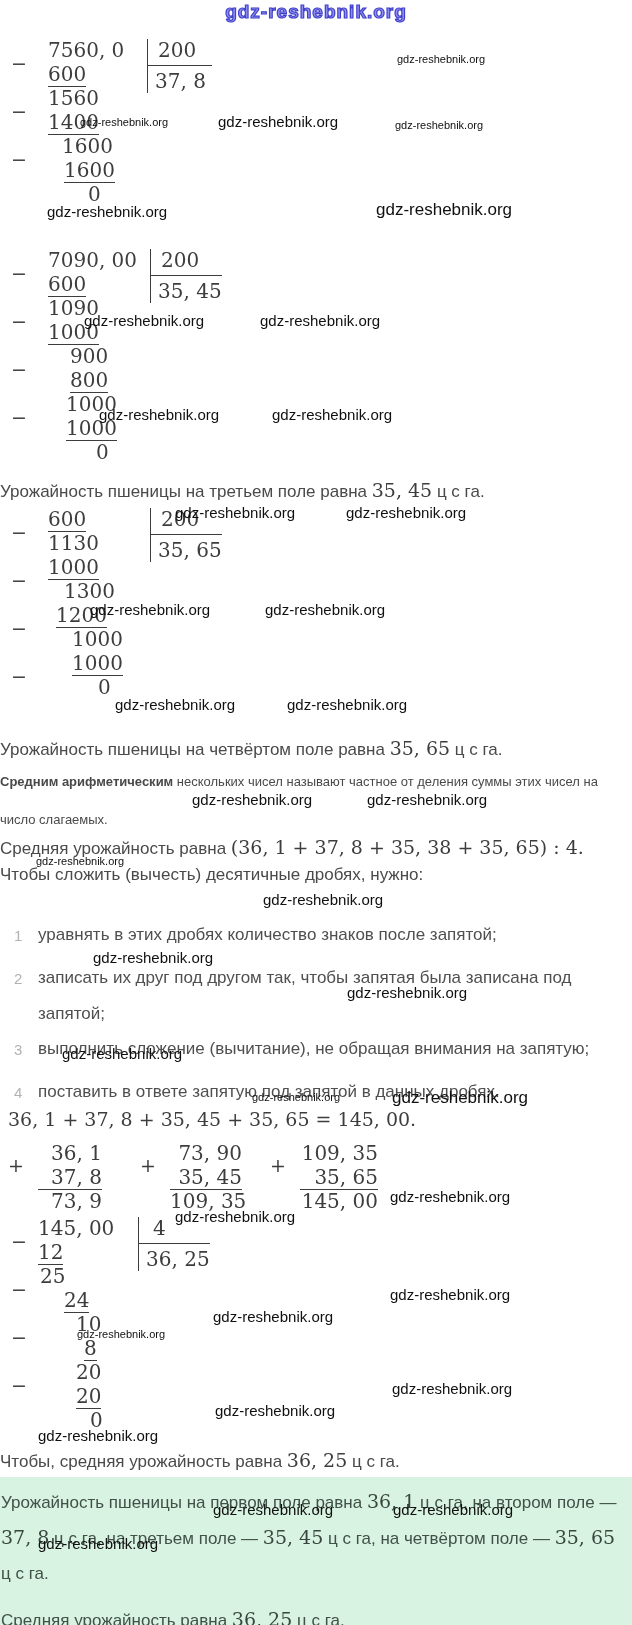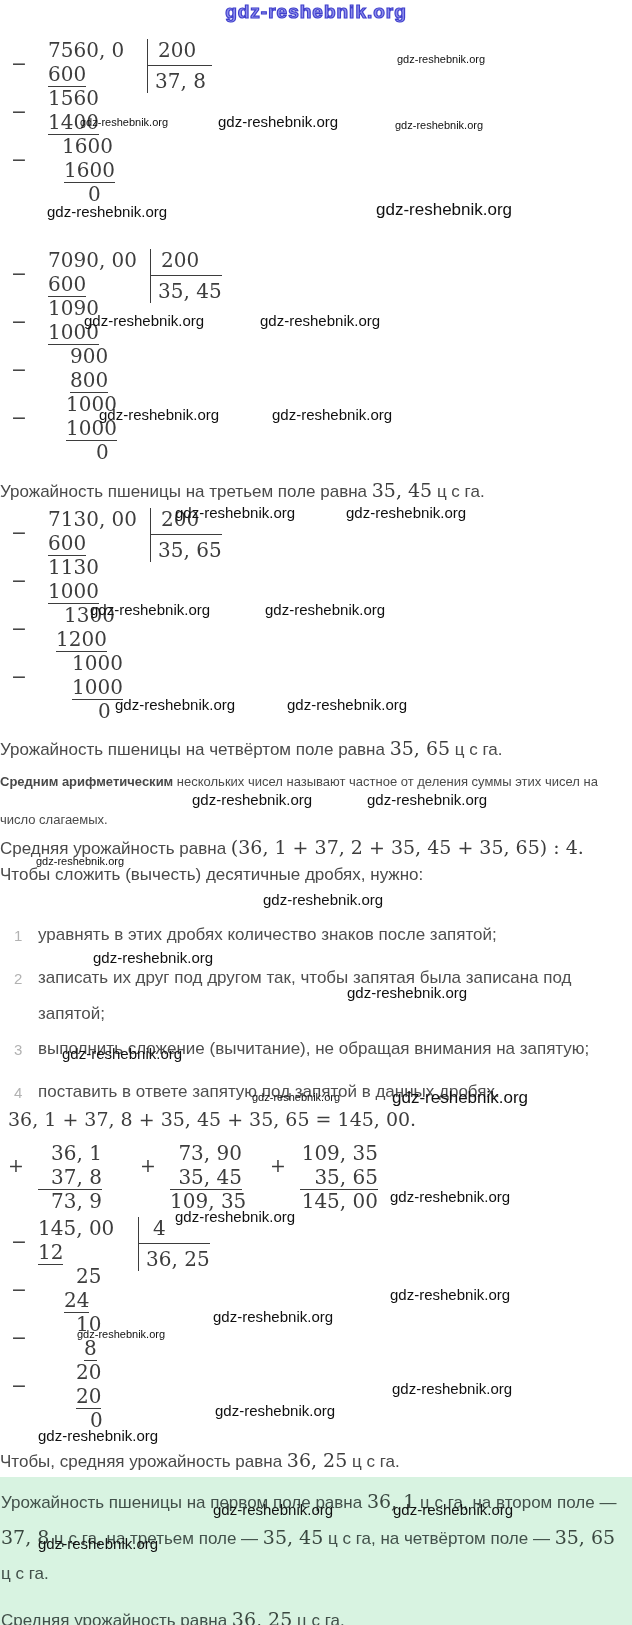--- a/index.html
+++ b/index.html
@@ -136,21 +136,20 @@
 
   <div class="sent" style="top:478px">
     <span>Урожайность пшеницы на третьем поле равна </span><span class="m">35, 45</span><span> ц с га.</span>
   </div>
 
   <div class="division" style="top:507px;width:632px;height:216px">
     <span class="minus" style="top:13px">−</span>
     <span class="minus" style="top:61px">−</span>
     <span class="minus" style="top:109px">−</span>
     <span class="minus" style="top:157px">−</span>
-    <div class="drow"><span class="num" style="margin-left:48px">7130, 00</span></div>
     <div class="drow"><span class="num u" style="margin-left:48px">600</span></div>
     <div class="drow"><span class="num" style="margin-left:48px">1130</span></div>
     <div class="drow"><span class="num u" style="margin-left:48px">1000</span></div>
     <div class="drow"><span class="num" style="margin-left:64px">1300</span></div>
     <div class="drow"><span class="num u" style="margin-left:56px">1200</span></div>
     <div class="drow"><span class="num" style="margin-left:72px">1000</span></div>
     <div class="drow"><span class="num u" style="margin-left:72px">1000</span></div>
     <div class="drow"><span class="num" style="margin-left:98px">0</span></div>
     <div class="dvs" style="left:150px">
       <div class="dd">200</div>
@@ -160,21 +159,21 @@
 
   <div class="sent" style="top:736px">
     <span>Урожайность пшеницы на четвёртом поле равна </span><span class="m">35, 65</span><span> ц с га.</span>
   </div>
 
   <div class="para" style="top:763px">
     <b>Средним арифметическим</b><span> нескольких чисел называют частное от деления суммы этих чисел на число слагаемых.</span>
   </div>
 
   <div class="sent" style="top:835px">
-    <span>Средняя урожайность равна </span><span class="m">(36, 1 + 37, 2 + 35, 45 + 35, 65) : 4.</span>
+    <span>Средняя урожайность равна </span><span class="m">(36, 1 + 37, 8 + 35, 38 + 35, 65) : 4.</span>
   </div>
 
   <div class="sent" style="top:863px">
     <span>Чтобы сложить (вычесть) десятичные дробях, нужно:</span>
   </div>
 
   <div class="li" style="top:917px">
     <span class="n">1</span>
     <span class="t">уравнять в этих дробях количество знаков после запятой;</span>
   </div>
@@ -222,21 +221,21 @@
     </div>
   </div>
 
   <div class="division" style="top:1216px;width:632px;height:216px">
     <span class="minus" style="top:13px">−</span>
     <span class="minus" style="top:61px">−</span>
     <span class="minus" style="top:109px">−</span>
     <span class="minus" style="top:157px">−</span>
     <div class="drow"><span class="num" style="margin-left:38px">145, 00</span></div>
     <div class="drow"><span class="num u" style="margin-left:38px">12</span></div>
-    <div class="drow"><span class="num" style="margin-left:76px">25</span></div>
+    <div class="drow"><span class="num" style="margin-left:40px">25</span></div>
     <div class="drow"><span class="num u" style="margin-left:64px">24</span></div>
     <div class="drow"><span class="num" style="margin-left:76px">10</span></div>
     <div class="drow"><span class="num u" style="margin-left:84px">8</span></div>
     <div class="drow"><span class="num" style="margin-left:76px">20</span></div>
     <div class="drow"><span class="num u" style="margin-left:76px">20</span></div>
     <div class="drow"><span class="num" style="margin-left:90px">0</span></div>
     <div class="dvs" style="left:138px">
       <div class="dd" style="padding-left:14px;padding-right:26px">4</div>
       <div class="dq">36, 25</div>
     </div>

